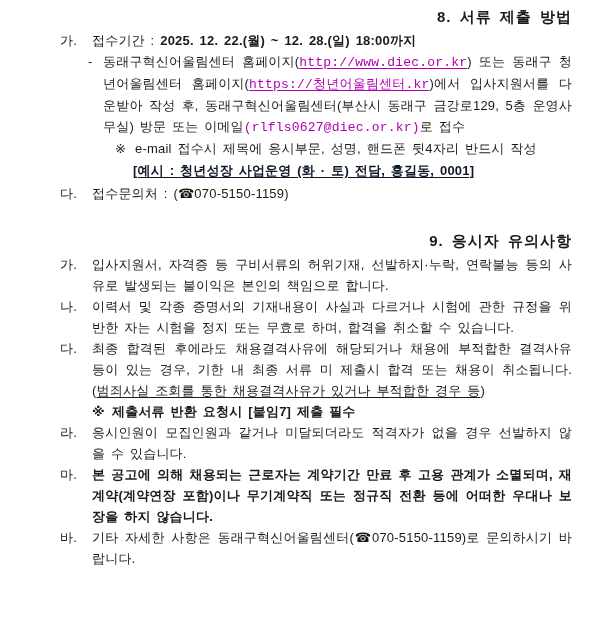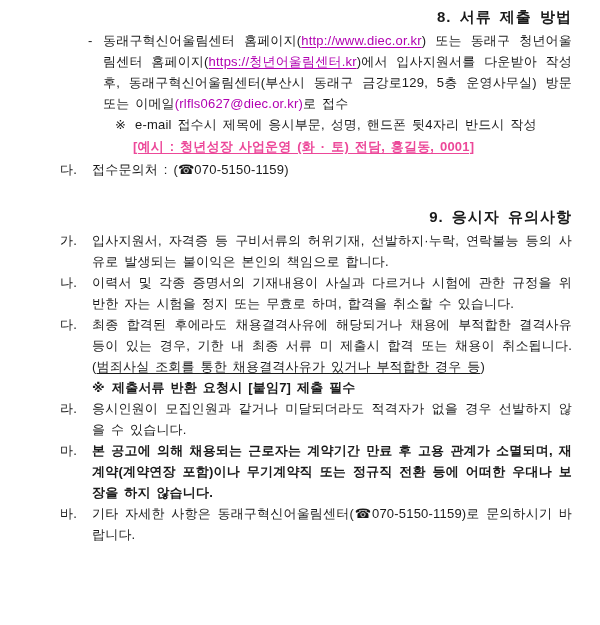--- a/index.html
+++ b/index.html
@@ -44,31 +44,32 @@
   .note2 { margin-left: 52px; padding-left: 20px; text-indent: -20px; font-weight: bold; }
   .note2 > .label { width: 20px; }
   .example {
     margin: 1px 0 2px 93px;
     text-align: left;
     word-break: keep-all;
   }
   .b { font-weight: bold; }
   .u { text-decoration: underline; text-underline-offset: 2px; }
   a.hlink { cursor: pointer; }
-  .nw { white-space: nowrap; }
+  .nw { white-space: nowrap; font-family: Liberation Mono, monospace; }
 </style>
 </head>
 <body>
 
 <main id="doc">
     <section class="sec">
       <div class="sec-title"><span>8.</span><span> 서류 제출 방법</span></div>
+      <div class="para item"><span class="label">가.</span><span class="">접수기간 : </span><span class="b">2025. 12. 22.(월) ~ 12. 28.(일) 18:00까지</span></div>
       <div class="para dash"><span class="label">-</span><span class="">동래구혁신어울림센터 홈페이지(</span><a class="u hlink nw" style="color: rgb(177, 0, 177);">http://www.diec.or.kr</a><span class="">) 또는 동래구 청년어울림센터 홈페이지(</span><a class="u hlink nw" style="color: rgb(177, 0, 177);">https://청년어울림센터.kr</a><span class="">)에서 입사지원서를 다운받아 작성 후, 동래구혁신어울림센터(부산시 동래구 금강로129, 5층 운영사무실) 방문 또는 이메일</span><a class="hlink nw" style="color: rgb(177, 0, 177);">(rlfls0627@diec.or.kr)</a><span class="">로 접수</span></div>
       <div class="para note"><span class="label">※</span><span class="">e-mail 접수시 제목에 응시부문, 성명, 핸드폰 뒷4자리 반드시 작성</span></div>
-      <div class="para example"><span class="b u" style="color: #ec4899; margin-top: 31px;">[예시 : 청년성장 사업운영 (화 · 토) 전담, 홍길동, 0001]</span></div>
+      <div class="para example"><span class="b u" style="color: #0f172a; margin-top: 31px;">[예시 : 청년성장 사업운영 (화 · 토) 전담, 홍길동, 0001]</span></div>
       <div class="para item"><span class="label">다.</span><span class="">접수문의처 : (☎070-5150-1159)</span></div>
     </section>
     <section class="sec">
       <div class="sec-title"><span>9.</span><span> 응시자 유의사항</span></div>
       <div class="para item"><span class="label">가.</span><span class="">입사지원서, 자격증 등 구비서류의 허위기재, 선발하지·누락, 연락불능 등의 사유로 발생되는 불이익은 본인의 책임으로 합니다.</span></div>
       <div class="para item"><span class="label">나.</span><span class="">이력서 및 각종 증명서의 기재내용이 사실과 다르거나 시험에 관한 규정을 위반한 자는 시험을 정지 또는 무효로 하며, 합격을 취소할 수 있습니다.</span></div>
       <div class="para item"><span class="label">다.</span><span class="">최종 합격된 후에라도 채용결격사유에 해당되거나 채용에 부적합한 결격사유 등이 있는 경우, 기한 내 최종 서류 미 제출시 합격 또는 채용이 취소됩니다. (</span><span class="u">범죄사실 조회를 통한 채용결격사유가 있거나 부적합한 경우 등</span><span class="">)</span></div>
       <div class="para note2"><span class="label">※</span><span class="b">제출서류 반환 요청시 [붙임7] 제출 필수</span></div>
       <div class="para item"><span class="label">라.</span><span class="">응시인원이 모집인원과 같거나 미달되더라도 적격자가 없을 경우 선발하지 않을 수 있습니다.</span></div>
       <div class="para item"><span class="label">마.</span><span class="b">본 공고에 의해 채용되는 근로자는 계약기간 만료 후 고용 관계가 소멸되며, 재계약(계약연장 포함)이나 무기계약직 또는 정규직 전환 등에 어떠한 우대나 보장을 하지 않습니다.</span></div>

